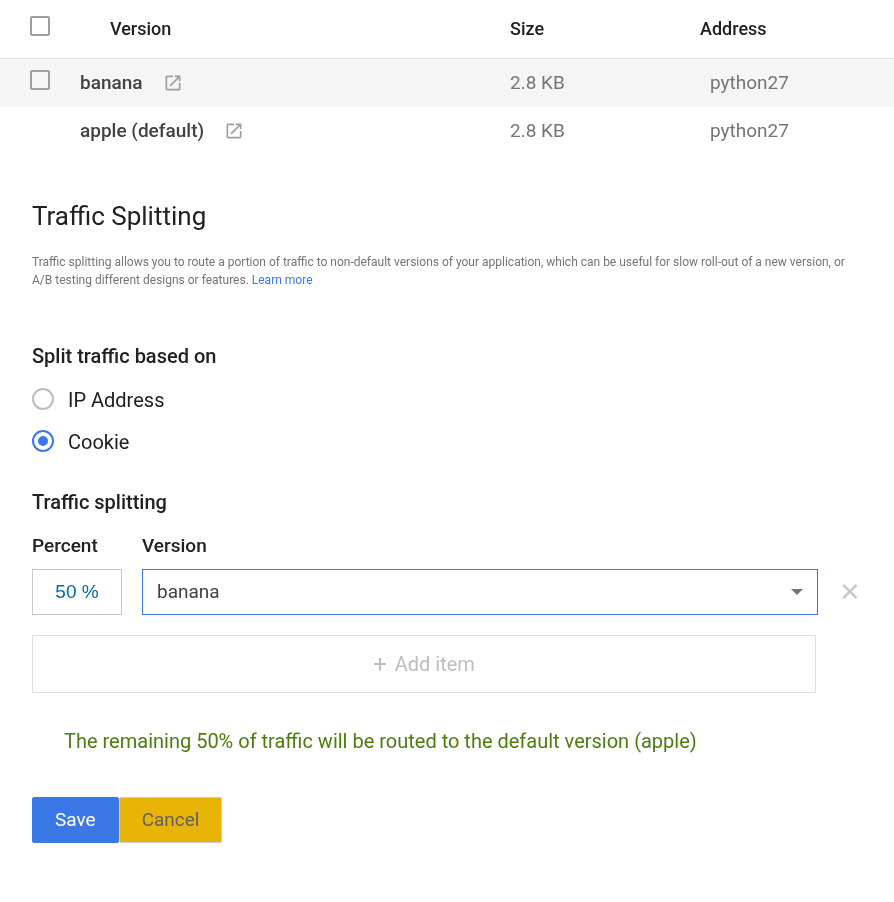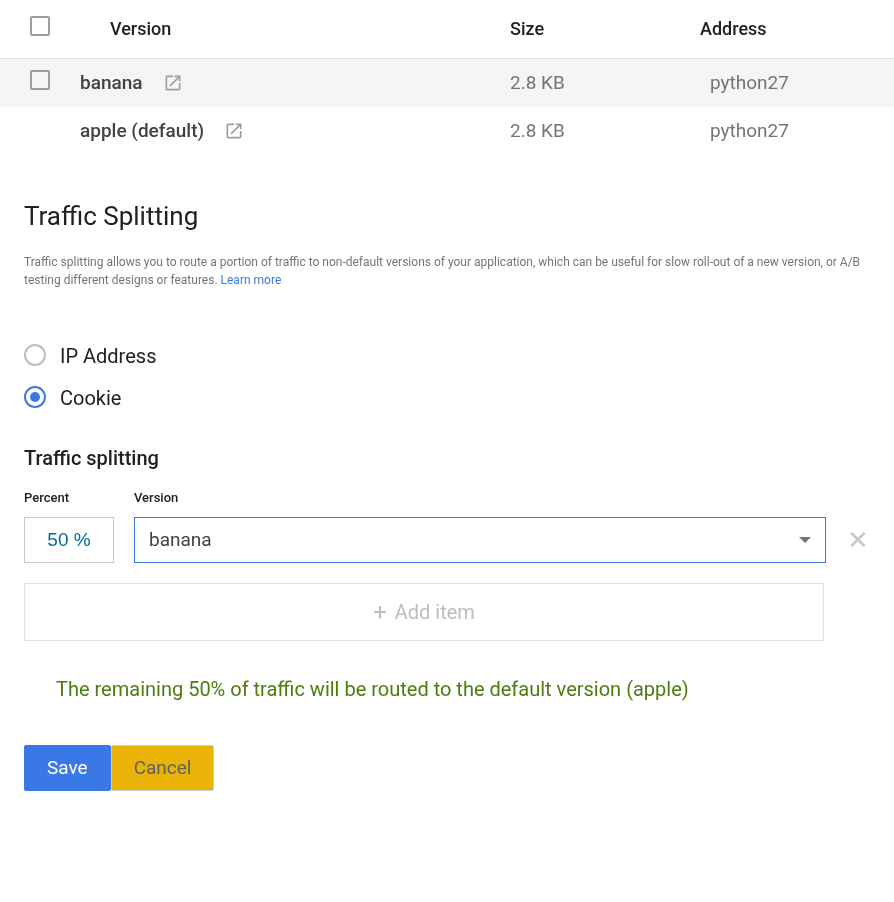--- a/index.html
+++ b/index.html
@@ -85,21 +85,21 @@
     .external-icon {
       color: #9e9e9e;
       fill: currentColor;
       width: 20px;
       height: 20px;
       cursor: pointer;
     }
     
     
     .content {
-      padding: 14px 24px;
+      padding: 14px 32px;
     }
     .section-title {
       font-size: 26px;
       font-weight: 400;
       color: #212121;
       margin-top: 32px;
       margin-bottom: 22px;
     }
     .section-desc {
       font-size: 12px;
@@ -155,21 +155,21 @@
       color: #212121;
     }
     
     
     .sub-header-row {
       display: flex;
       gap: 20px;
       margin-bottom: 12px;
     }
     .sub-header {
-      font-size: 13px;
+      font-size: 19px;
       font-weight: 500;
       color: #212121;
     }
     .sub-header.pct {
       width: 90px;
     }
     
     .split-row {
       display: flex;
       gap: 20px;
@@ -312,20 +312,21 @@
   </tbody>
 </table>
 
 <div class="content">
   <h2 class="section-title">Traffic Splitting</h2>
 
   <p class="section-desc">
     <span>Traffic splitting allows you to route a portion of traffic to non-default versions of your application, which can be useful for slow roll-out of a new version, or A/B testing different designs or features. </span><span class="link">Learn more</span>
   </p>
 
+  <div class="field-label">Split traffic based on</div>
 
   <div class="radio-group">
     <div class="radio-row">
       <span class="radio"></span>
       <span class="radio-label">IP Address</span>
     </div>
     <div class="radio-row">
       <span class="radio selected"></span>
       <span class="radio-label">Cookie</span>
     </div>

